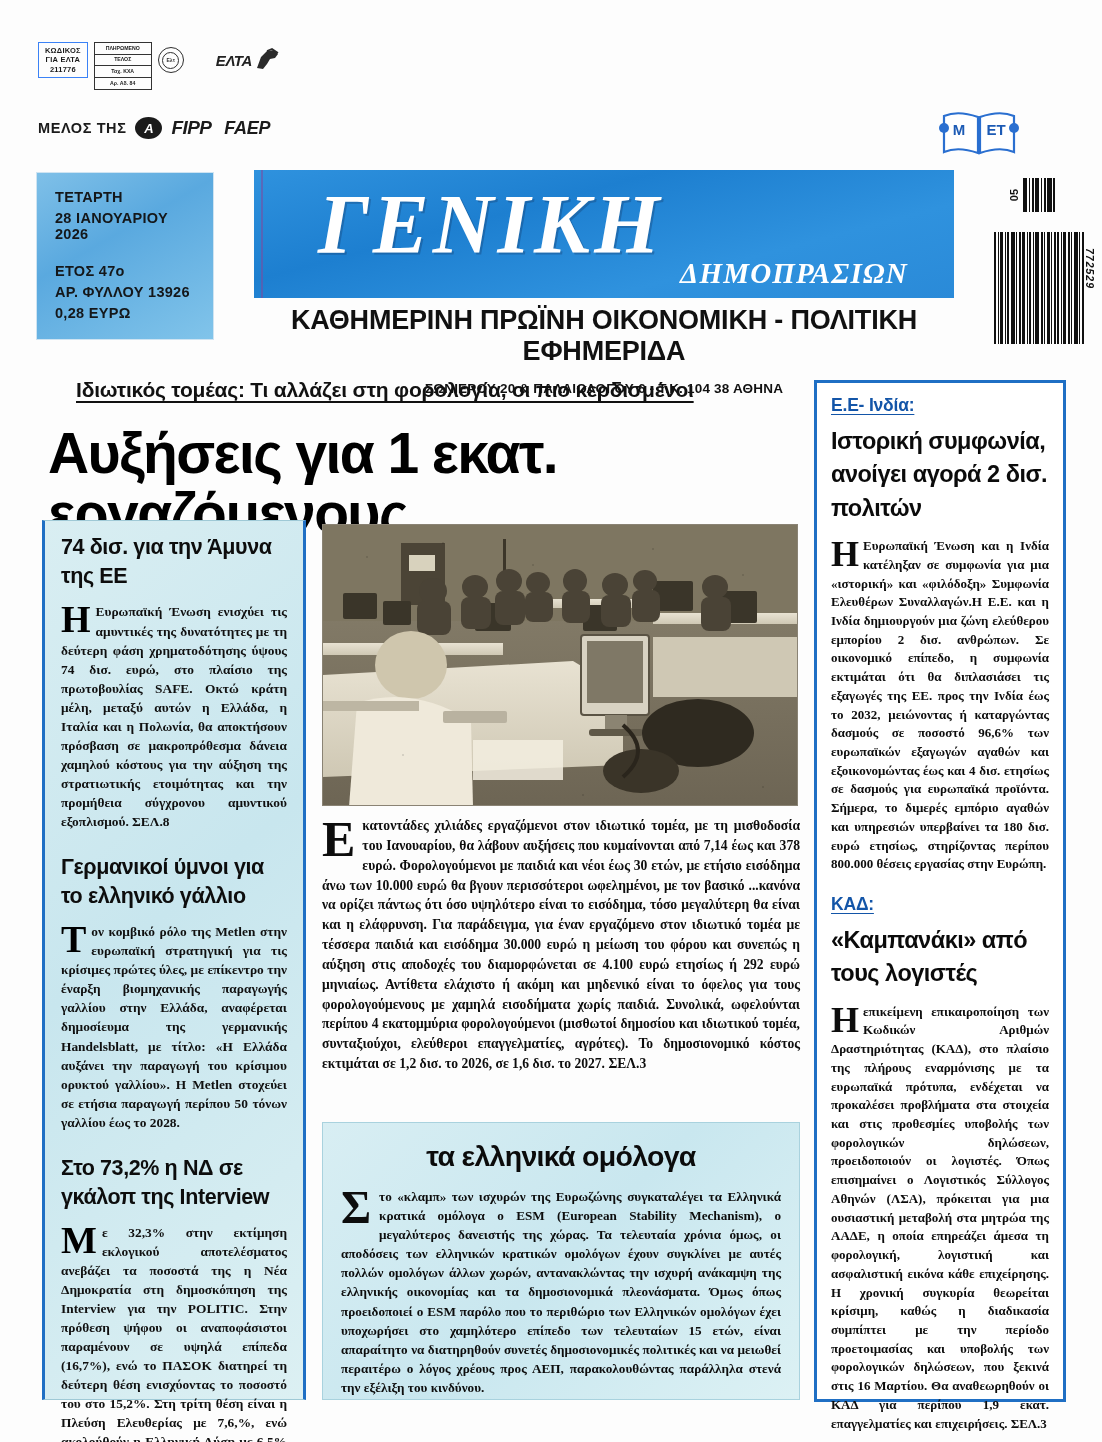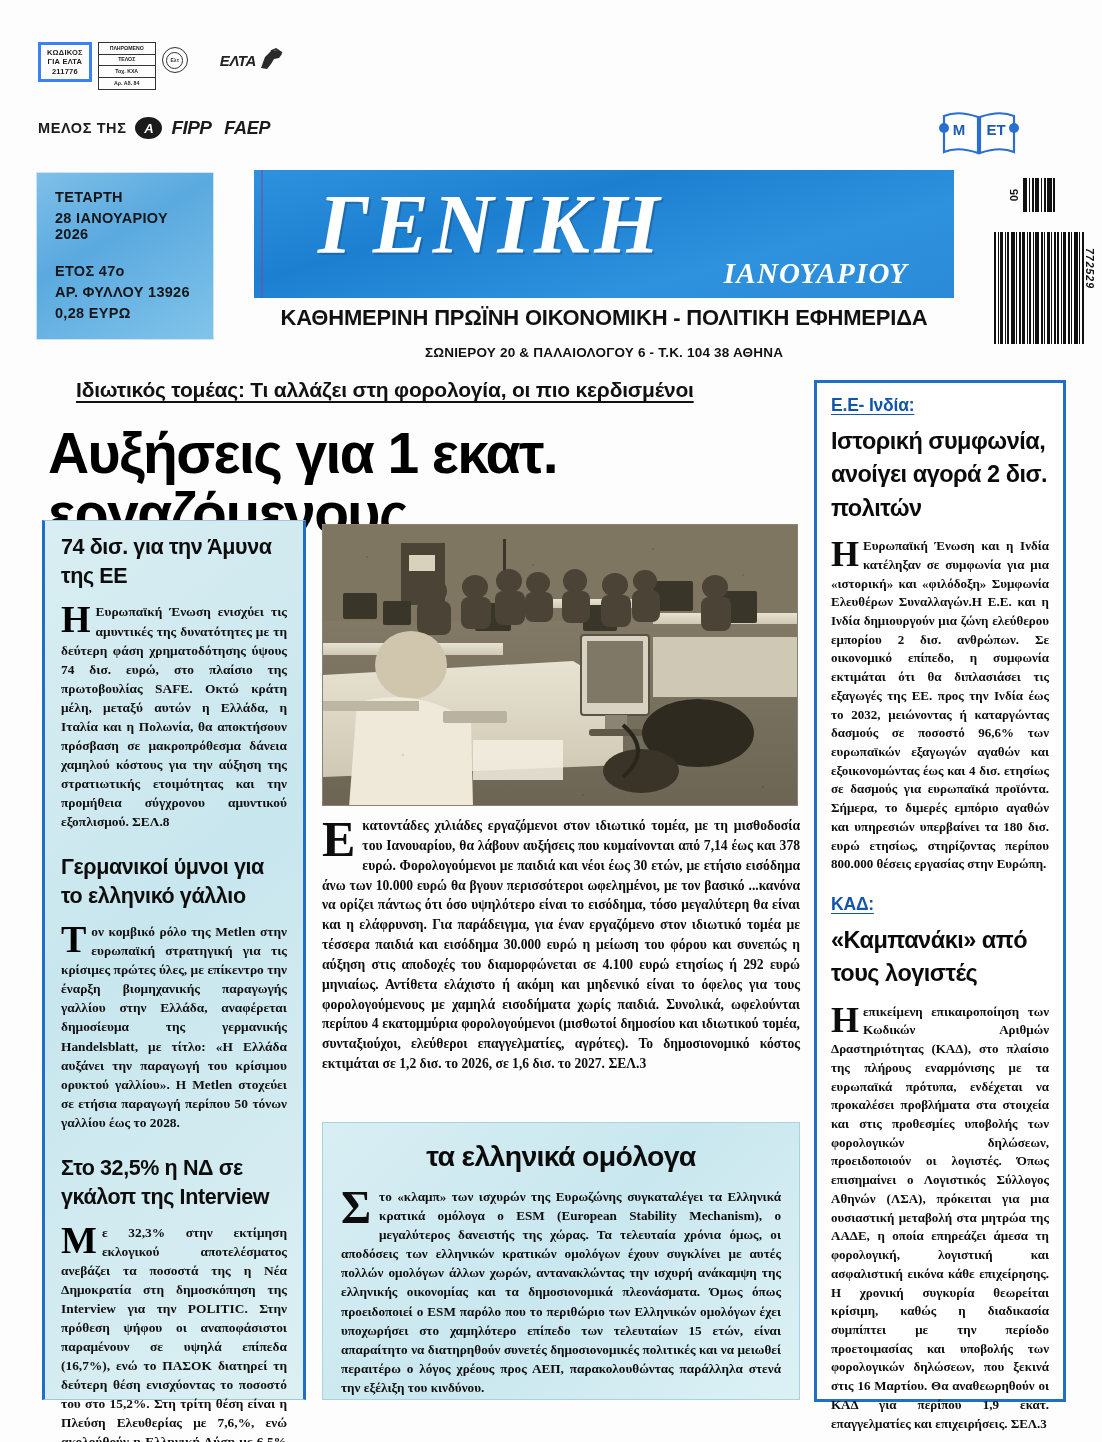--- a/index.html
+++ b/index.html
@@ -7,21 +7,21 @@
     width: 1102px; height: 1442px;
     background: #ffffff;
     font-family: "Liberation Sans", sans-serif;
     overflow: hidden;
   }
   .page { position: relative; width: 1102px; height: 1442px; background:#fdfdfd; }
 
   
   .topstrip { position:absolute; left:0; top:0; width:1102px; height:160px; }
   .elta-block { position:absolute; left:38px; top:42px; display:flex; align-items:flex-start; gap:6px; }
-  .elta-box1 { border:3px solid #3b82f6; padding:3px 6px; text-align:center; line-height:1.25;
+  .elta-box1 { border:1px solid #3b82f6; padding:3px 6px; text-align:center; line-height:1.25;
                font-size:7.5px; font-weight:bold; letter-spacing:.2px; color:#1a1a1a; }
   .elta-box2 { border:1px solid #333; text-align:center; font-size:5.2px; font-weight:bold; color:#1a1a1a; width:58px;}
   .elta-box2 div { border-bottom:1px solid #333; padding:2.5px 1px; line-height:1.1; }
   .elta-box2 div:last-child { border-bottom:none; }
   .elta-seal { width:26px; height:26px; border:1.4px solid #2f2f2f; border-radius:50%;
                display:flex; align-items:center; justify-content:center; margin-top:5px;
                font-size:5px; font-weight:bold; color:#2f2f2f; }
   .elta-seal .inner { width:17px;height:17px;border:1px solid #2f2f2f;border-radius:50%;
                display:flex;align-items:center;justify-content:center; }
   .elta-word { margin-top:6px; display:flex; align-items:center; gap:2px; }
@@ -49,21 +49,21 @@
   .logoblock { position:absolute; left:218px; top:0; width:700px; }
   .logoband { position:relative; height:128px;
               background:linear-gradient(165deg,#2f92de 0%,#1d7fd0 35%,#2f92de 70%,#2a8ad8 100%);
               overflow:hidden; }
   .logoband::before { content:""; position:absolute; left:7px; top:0; bottom:0; width:2px; background:#7d4b9e; opacity:.55;}
   .logoname { position:absolute; left:64px; top:6px; font-size:84px; font-weight:bold; font-style:italic;
               color:#ffffff; letter-spacing:4px; font-family:"Liberation Serif", serif;
               text-shadow: 2px 2px 0 rgba(20,60,110,.35); }
   .logosub { position:absolute; right:46px; bottom:8px; font-size:29px; font-weight:bold; font-style:italic;
              color:#ffffff; letter-spacing:1.2px; font-family:"Liberation Serif", serif; }
-  .tagline { margin-top:7px; text-align:center; font-size:22px; font-weight:bold; color:#111; letter-spacing:-.2px;}
+  .tagline { margin-top:7px; text-align:center; font-size:27px; font-weight:bold; color:#111; letter-spacing:-.2px;}
   .address { margin-top:14px; text-align:center; font-size:13.5px; font-weight:bold; color:#111; letter-spacing:.2px;}
 
   .barcode-wrap { position:absolute; left:952px; top:0; width:112px; height:196px; }
   .small-bar { position:absolute; left:20px; top:8px; display:flex; align-items:center; gap:3px; }
   .small-bar .num { font-size:11px; font-weight:bold; color:#111;
                     transform:rotate(-90deg); transform-origin:center; }
   .bars { display:flex; gap:1.4px; }
   .bars i { display:block; width:2.4px; height:34px; background:#111; }
   .bars i.w { width:4.2px; }
   .bars i.n { width:1.3px; }
@@ -185,21 +185,21 @@
       <div class="ln">28 ΙΑΝΟΥΑΡΙΟΥ  2026</div>
       <div class="gap"></div>
       <div class="ln">ΕΤΟΣ  47ο</div>
       <div class="ln">ΑΡ. ΦΥΛΛΟΥ 13926</div>
       <div class="ln">0,28 ΕΥΡΩ</div>
     </div>
 
     <div class="logoblock">
       <div class="logoband">
         <div class="logoname">ΓΕΝΙΚΗ</div>
-        <div class="logosub">ΙΑΝΟΥΑΡΙΟΥ</div>
+        <div class="logosub">ΔΗΜΟΠΡΑΣΙΩΝ</div>
       </div>
       <div class="tagline">ΚΑΘΗΜΕΡΙΝΗ ΠΡΩΪΝΗ ΟΙΚΟΝΟΜΙΚΗ - ΠΟΛΙΤΙΚΗ ΕΦΗΜΕΡΙΔΑ</div>
       <div class="address">ΣΩΝΙΕΡΟΥ 20 &amp; ΠΑΛΑΙΟΛΟΓΟΥ  6 - Τ.Κ. 104 38 ΑΘΗΝΑ</div>
     </div>
 
     <div class="barcode-wrap">
       <div class="small-bar">
         <span class="num">05</span>
         <span class="bars">
           <i class="w"></i>
@@ -259,21 +259,21 @@
     </div>
 
     <div class="lc-block">
       <div class="lc-title">Γερμανικοί ύμνοι για το ελληνικό γάλλιο</div>
       <div class="lc-body">
         <span class="dropcap">Τ</span><span>ον κομβικό ρόλο της Metlen στην ευρωπαϊκή στρατηγική για τις κρίσιμες πρώτες ύλες, με επίκεντρο την έναρξη βιομηχανικής παραγωγής γαλλίου στην Ελλάδα, αναφέρεται δημοσίευμα της γερμανικής Handelsblatt, με τίτλο: «Η Ελλάδα αυξάνει την παραγωγή του κρίσιμου ορυκτού γαλλίου».  Η Metlen στοχεύει σε ετήσια παραγωγή περίπου 50 τόνων γαλλίου έως το 2028.</span>
       </div>
     </div>
 
     <div class="lc-block">
-      <div class="lc-title">Στο 32,5% η ΝΔ σε γκάλοπ της Interview</div>
+      <div class="lc-title">Στο 73,2% η ΝΔ σε γκάλοπ της Interview</div>
       <div class="lc-body">
         <span class="dropcap">Μ</span><span>ε 32,3% στην εκτίμηση εκλογικού αποτελέσματος ανεβάζει τα ποσοστά της η Νέα Δημοκρατία στη δημοσκόπηση της Interview για την POLITIC. Στην πρόθεση ψήφου οι αναποφάσιστοι παραμένουν σε υψηλά επίπεδα (16,7%), ενώ το ΠΑΣΟΚ διατηρεί τη δεύτερη θέση ενισχύοντας το ποσοστό του στο 15,2%. Στη τρίτη θέση είναι η Πλεύση Ελευθερίας με 7,6,%, ενώ ακολούθούν η Ελληνική Λύση με 6,5% και το ΚΚΕ με 5,3%. Σελ.2</span>
       </div>
     </div>
   </div>
 
   <div class="photo">
     <svg viewBox="0 0 476 282" preserveAspectRatio="none">
       <defs>
         <linearGradient id="wall" x1="0" y1="0" x2="0" y2="1">

